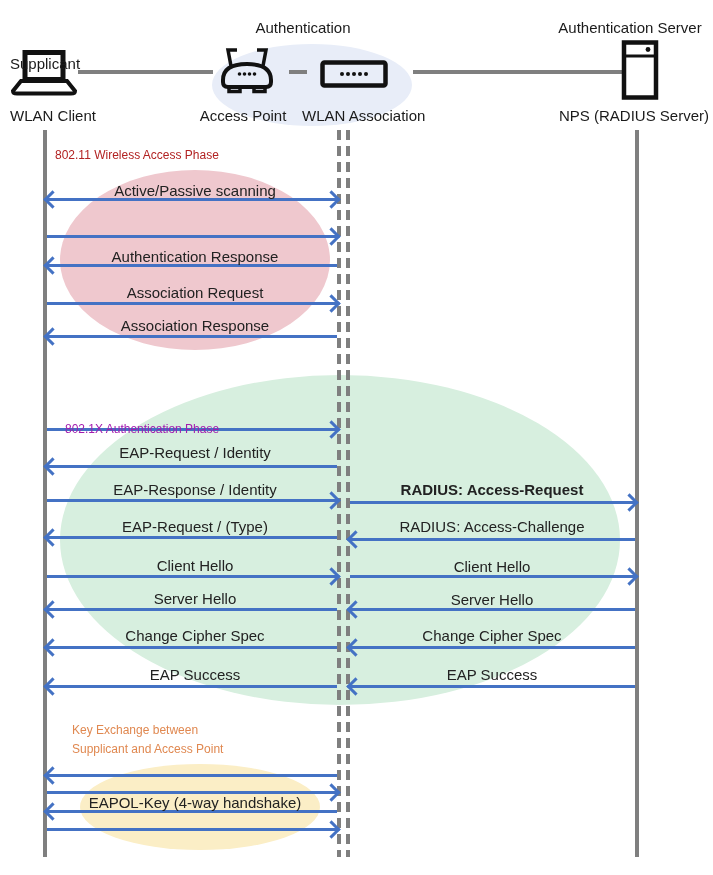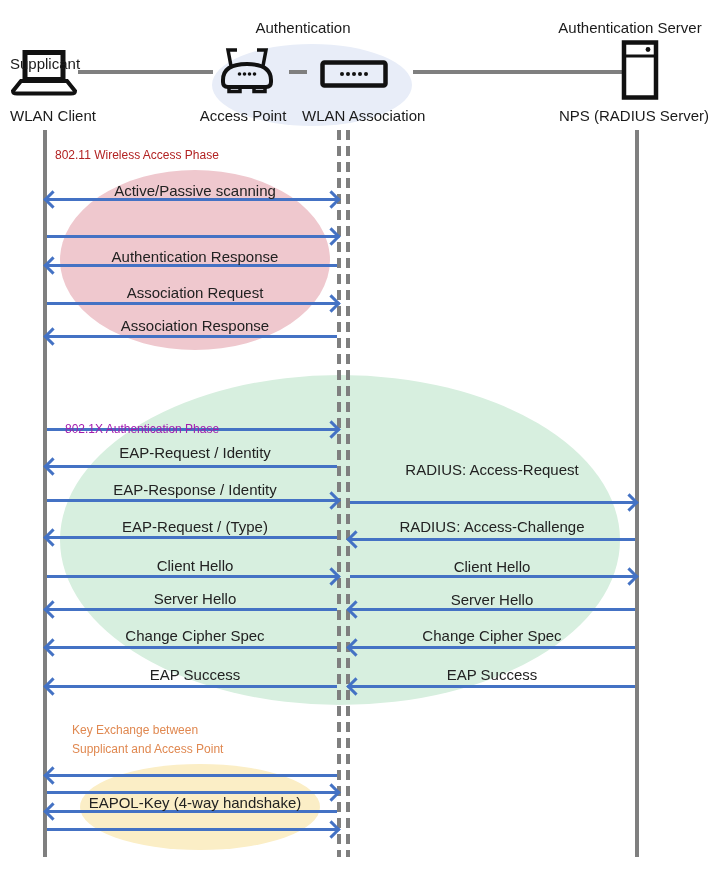--- a/index.html
+++ b/index.html
@@ -103,21 +103,21 @@
   <div class="arrow hr" style="top:302px;"></div>
   <div class="lbl lseg" style="top:326px;">Association Response</div>
   <div class="arrow hl" style="top:335px;"></div>
 
   <div class="phase-title" style="left: 65px; top: 384px; width: 270px; color: #a21caf; margin-top: 45px;">802.1X Authentication Phase</div>
   <div class="arrow hr" style="top:428px;"></div>
   <div class="lbl lseg" style="top:453px;">EAP-Request / Identity</div>
   <div class="arrow hl" style="top:465px;"></div>
   <div class="lbl lseg" style="top:490px;">EAP-Response / Identity</div>
   <div class="arrow hr" style="top:499px;"></div>
-  <div class="lbl rseg" style="top:470px;">RADIUS: Access-Request</div>
+  <div class="lbl rseg" style="top:490px;font-weight:bold;">RADIUS: Access-Request</div>
   <div class="arrow r2 hr" style="top:501px;"></div>
   <div class="lbl lseg" style="top:527px;text-align:center;">EAP-Request / (Type)</div>
   <div class="arrow hl" style="top:536px;"></div>
   <div class="lbl rseg" style="top:527px;">RADIUS: Access-Challenge</div>
   <div class="arrow r2 hl" style="top:538px;"></div>
   <div class="lbl lseg" style="top:566px;">Client Hello</div>
   <div class="arrow hr" style="top:575px;"></div>
   <div class="lbl rseg" style="top:567px;">Client Hello</div>
   <div class="arrow r2 hr" style="top:575px;"></div>
   <div class="lbl lseg" style="top:599px;">Server Hello</div>

